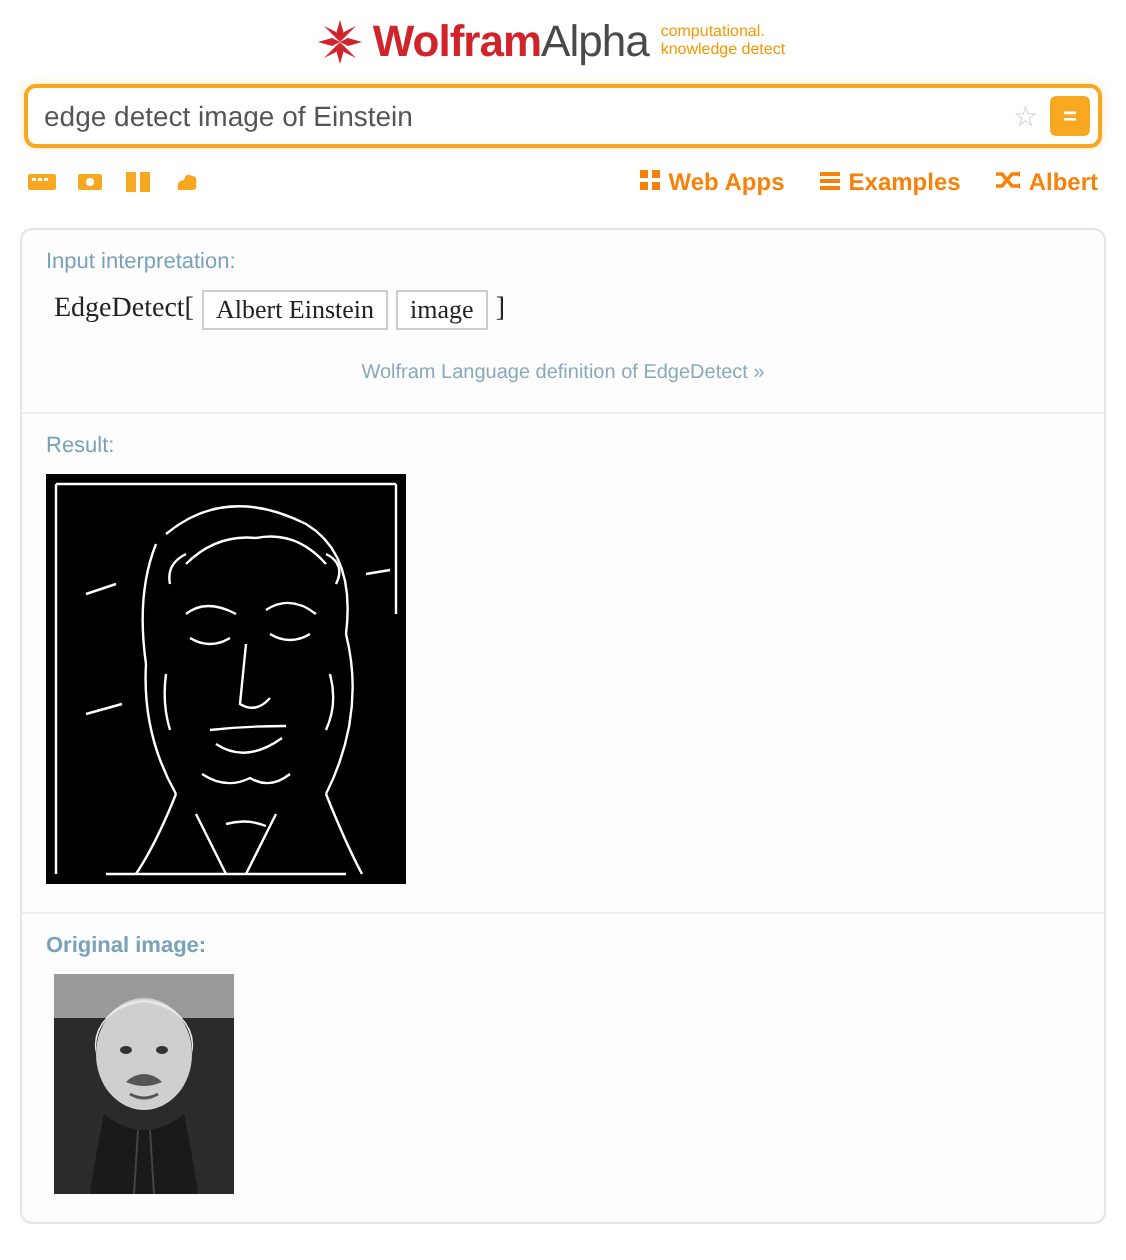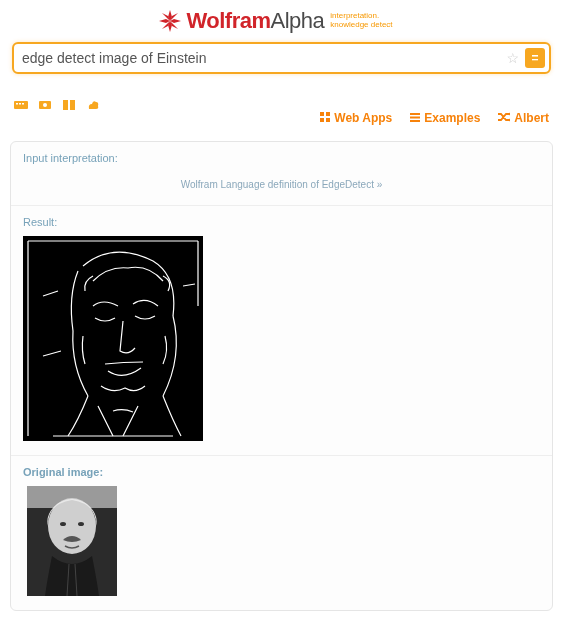--- a/index.html
+++ b/index.html
@@ -90,21 +90,20 @@
   }
   .toolbar-left .tool-icon {
     width: 14px; height: 12px;
     display: inline-flex;
     align-items: center;
     justify-content: center;
   }
   .toolbar-right {
     display: flex;
     gap: 18px;
-    margin-top: 27px;
   }
   .toolbar-right a {
     color: #f7820a;
     text-decoration: none;
     font-weight: bold;
     font-size: 12px;
     display: inline-flex;
     align-items: center;
     gap: 4px;
   }
@@ -184,21 +183,21 @@
         <polygon points="20,4 15,9 12,12 14,7"></polygon>
         <polygon points="20,20 14,17 12,12 15,15"></polygon>
         <polygon points="4,20 9,15 12,12 10,17"></polygon>
         <polygon points="4,4 10,7 12,12 9,9"></polygon>
       </g>
     </svg>
     <span class="logo-text">
       <span class="w">Wolfram</span><span class="a">Alpha</span>
     </span>
     <span class="tagline">
-      <span>interpretation.</span><br>
+      <span>computational.</span><br>
       <span>knowledge detect</span>
     </span>
   </div>
 </div>
 
 <div class="search-wrap">
   <div class="search-bar">
     <input class="search-input" type="text" value="edge detect image of Einstein" style="">
     <div class="search-right">
       <span class="star-icon">☆</span>
@@ -267,20 +266,26 @@
       </span>
       <span>Albert</span>
     </a>
   </div>
 </div>
 
 <div class="results">
 
   <div class="pod">
     <div class="pod-title">Input interpretation:</div>
+    <div class="interp">
+      <span><span>EdgeDetect</span>[</span>
+      <span class="boxed">Albert Einstein</span>
+      <span class="boxed">image</span>
+      <span>]</span>
+    </div>
     <div class="pod-footer-link">
       <a href="#">Wolfram Language definition of EdgeDetect »</a>
     </div>
   </div>
 
   <div class="pod">
     <div class="pod-title">Result:</div>
     <div class="result-image">
       <svg viewBox="0 0 180 205">
         <rect width="180" height="205" fill="#000"></rect>

